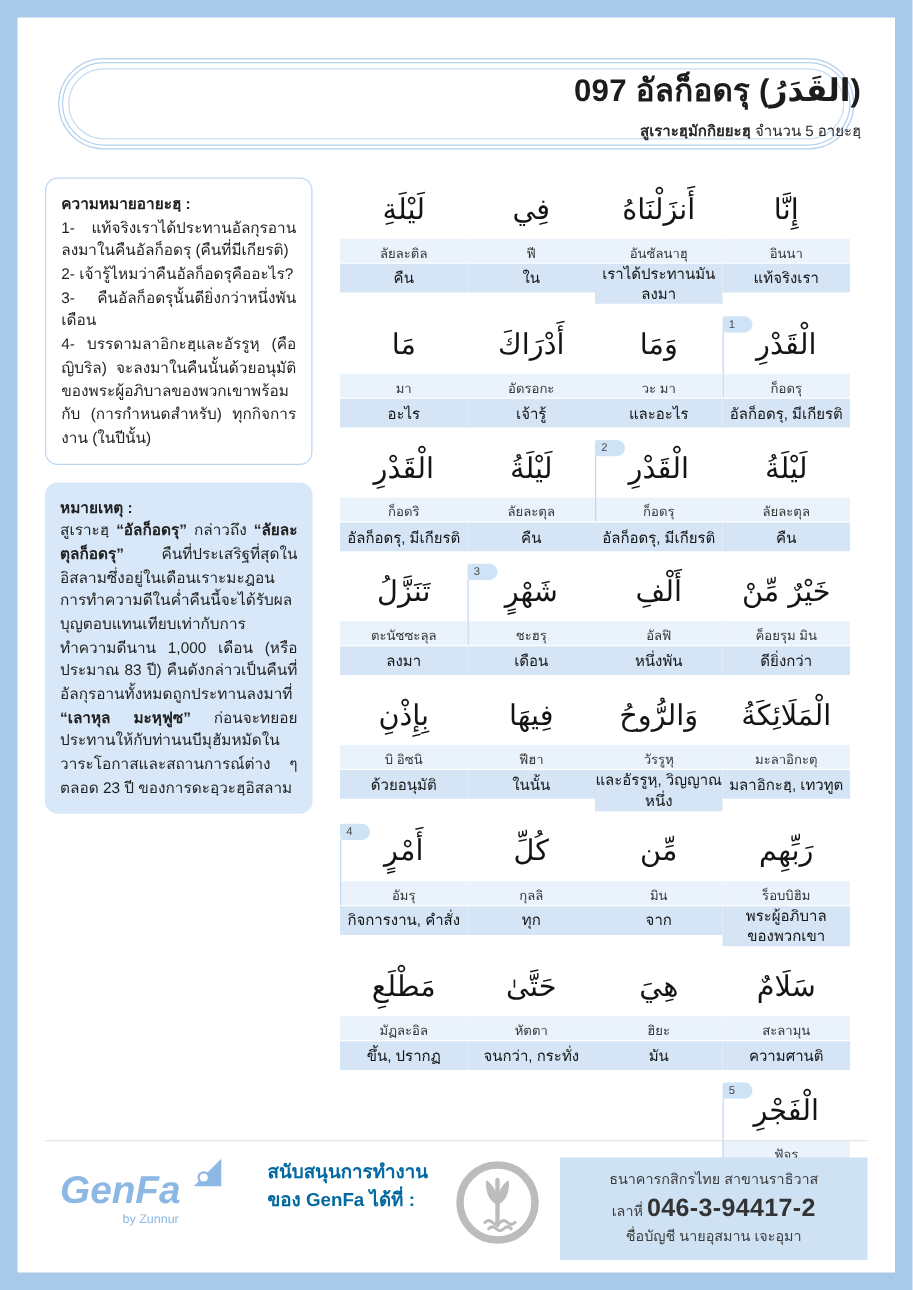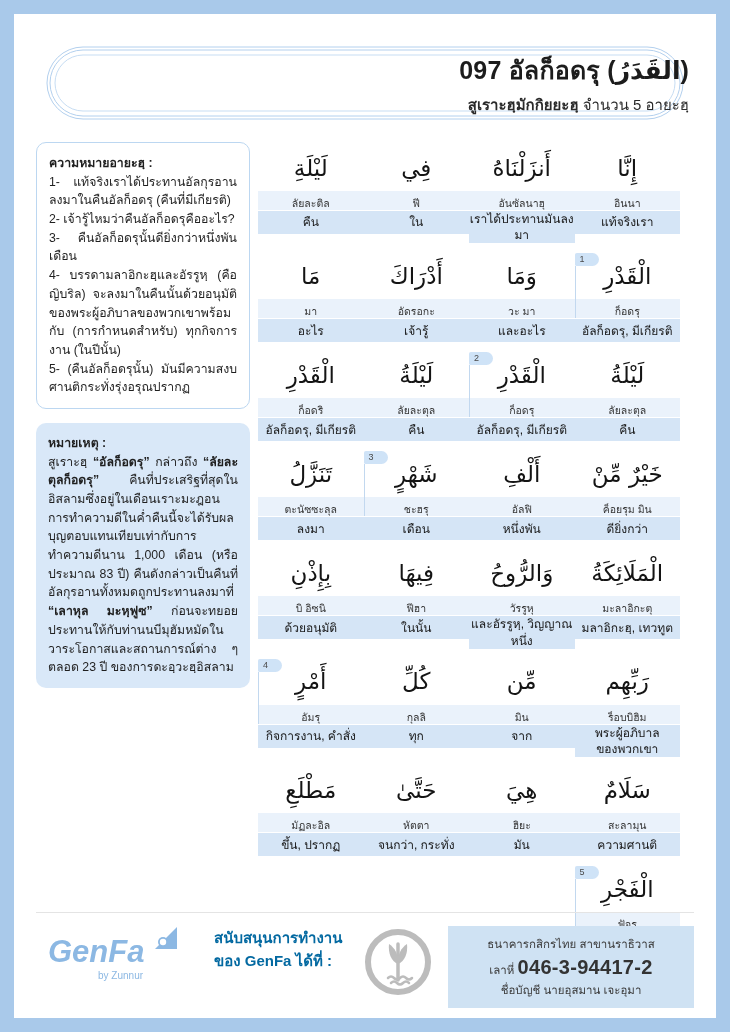--- a/index.html
+++ b/index.html
@@ -23,27 +23,27 @@
   }
   .cartouche svg{position:absolute;inset:0;}
   .cartouche .titles{
     position:absolute;inset:0;
     display:flex;flex-direction:column;align-items:flex-end;justify-content:center;
     gap:3px;
   }
   .doc-title{
     font-size:25px;font-weight:bold;color:#1c1c1c;letter-spacing:.2px;
   }
-  .doc-subtitle{font-size:15px;color:#2a2a2a;}
+  .doc-subtitle{font-size:12px;color:#2a2a2a;}
   .doc-subtitle b{font-weight:bold;}
   
   .content{
     display:flex;
     padding:20px 36px 0 22px;
-    gap:8px;
+    gap:22px;
     align-items:flex-start;
   }
   .sidebar{width:214px;flex:0 0 214px;}
   .info-box{
     border:1px solid #bcd7f1;
     border-radius:10px;
     padding:11px 12px;
     font-size:12.3px;line-height:1.52;color:#1f1f1f;
     text-align:justify;
     background:#ffffff;
@@ -160,21 +160,20 @@
 
   <div class="content">
 
     <div class="sidebar">
       <div class="info-box">
         <div class="box-title">ความหมายอายะฮฺ :</div>
         <div>1- แท้จริงเราได้ประทานอัลกุรอานลงมาในคืนอัลก็อดรุ (คืนที่มีเกียรติ)</div>
         <div>2- เจ้ารู้ไหมว่าคืนอัลก็อดรุคืออะไร?</div>
         <div>3- คืนอัลก็อดรุนั้นดียิ่งกว่าหนึ่งพันเดือน</div>
         <div>4- บรรดามลาอิกะฮฺและอัรรูหฺ (คือญิบริล) จะลงมาในคืนนั้นด้วยอนุมัติของพระผู้อภิบาลของพวกเขาพร้อมกับ (การกำหนดสำหรับ) ทุกกิจการงาน (ในปีนั้น)</div>
-        <div>5- (คืนอัลก็อดรุนั้น) มันมีความสงบศานติกระทั่งรุ่งอรุณปรากฏ</div>
       </div>
       <div class="info-box note-box">
         <div class="box-title">หมายเหตุ :</div>
         <p><span>สูเราะฮฺ </span><span class="seg-b">“อัลก็อดรุ”</span><span> กล่าวถึง </span><span class="seg-b">“ลัยละตุลก็อดรุ”</span><span> คืนที่ประเสริฐที่สุดในอิสลามซึ่งอยู่ในเดือนเราะมะฎอน การทำความดีในค่ำคืนนี้จะได้รับผลบุญตอบแทนเทียบเท่ากับการทำความดีนาน 1,000 เดือน (หรือประมาณ 83 ปี) คืนดังกล่าวเป็นคืนที่อัลกุรอานทั้งหมดถูกประทานลงมาที่ </span><span class="seg-b">“เลาหุล มะหฺฟูซ”</span><span> ก่อนจะทยอยประทานให้กับท่านนบีมุฮัมหมัดในวาระโอกาสและสถานการณ์ต่าง ๆ ตลอด 23 ปี ของการดะอฺวะฮฺอิสลาม</span></p>
       </div>
     </div>
 
     <div class="word-grid">
         <div class="word-row">
           <div class="cell">

